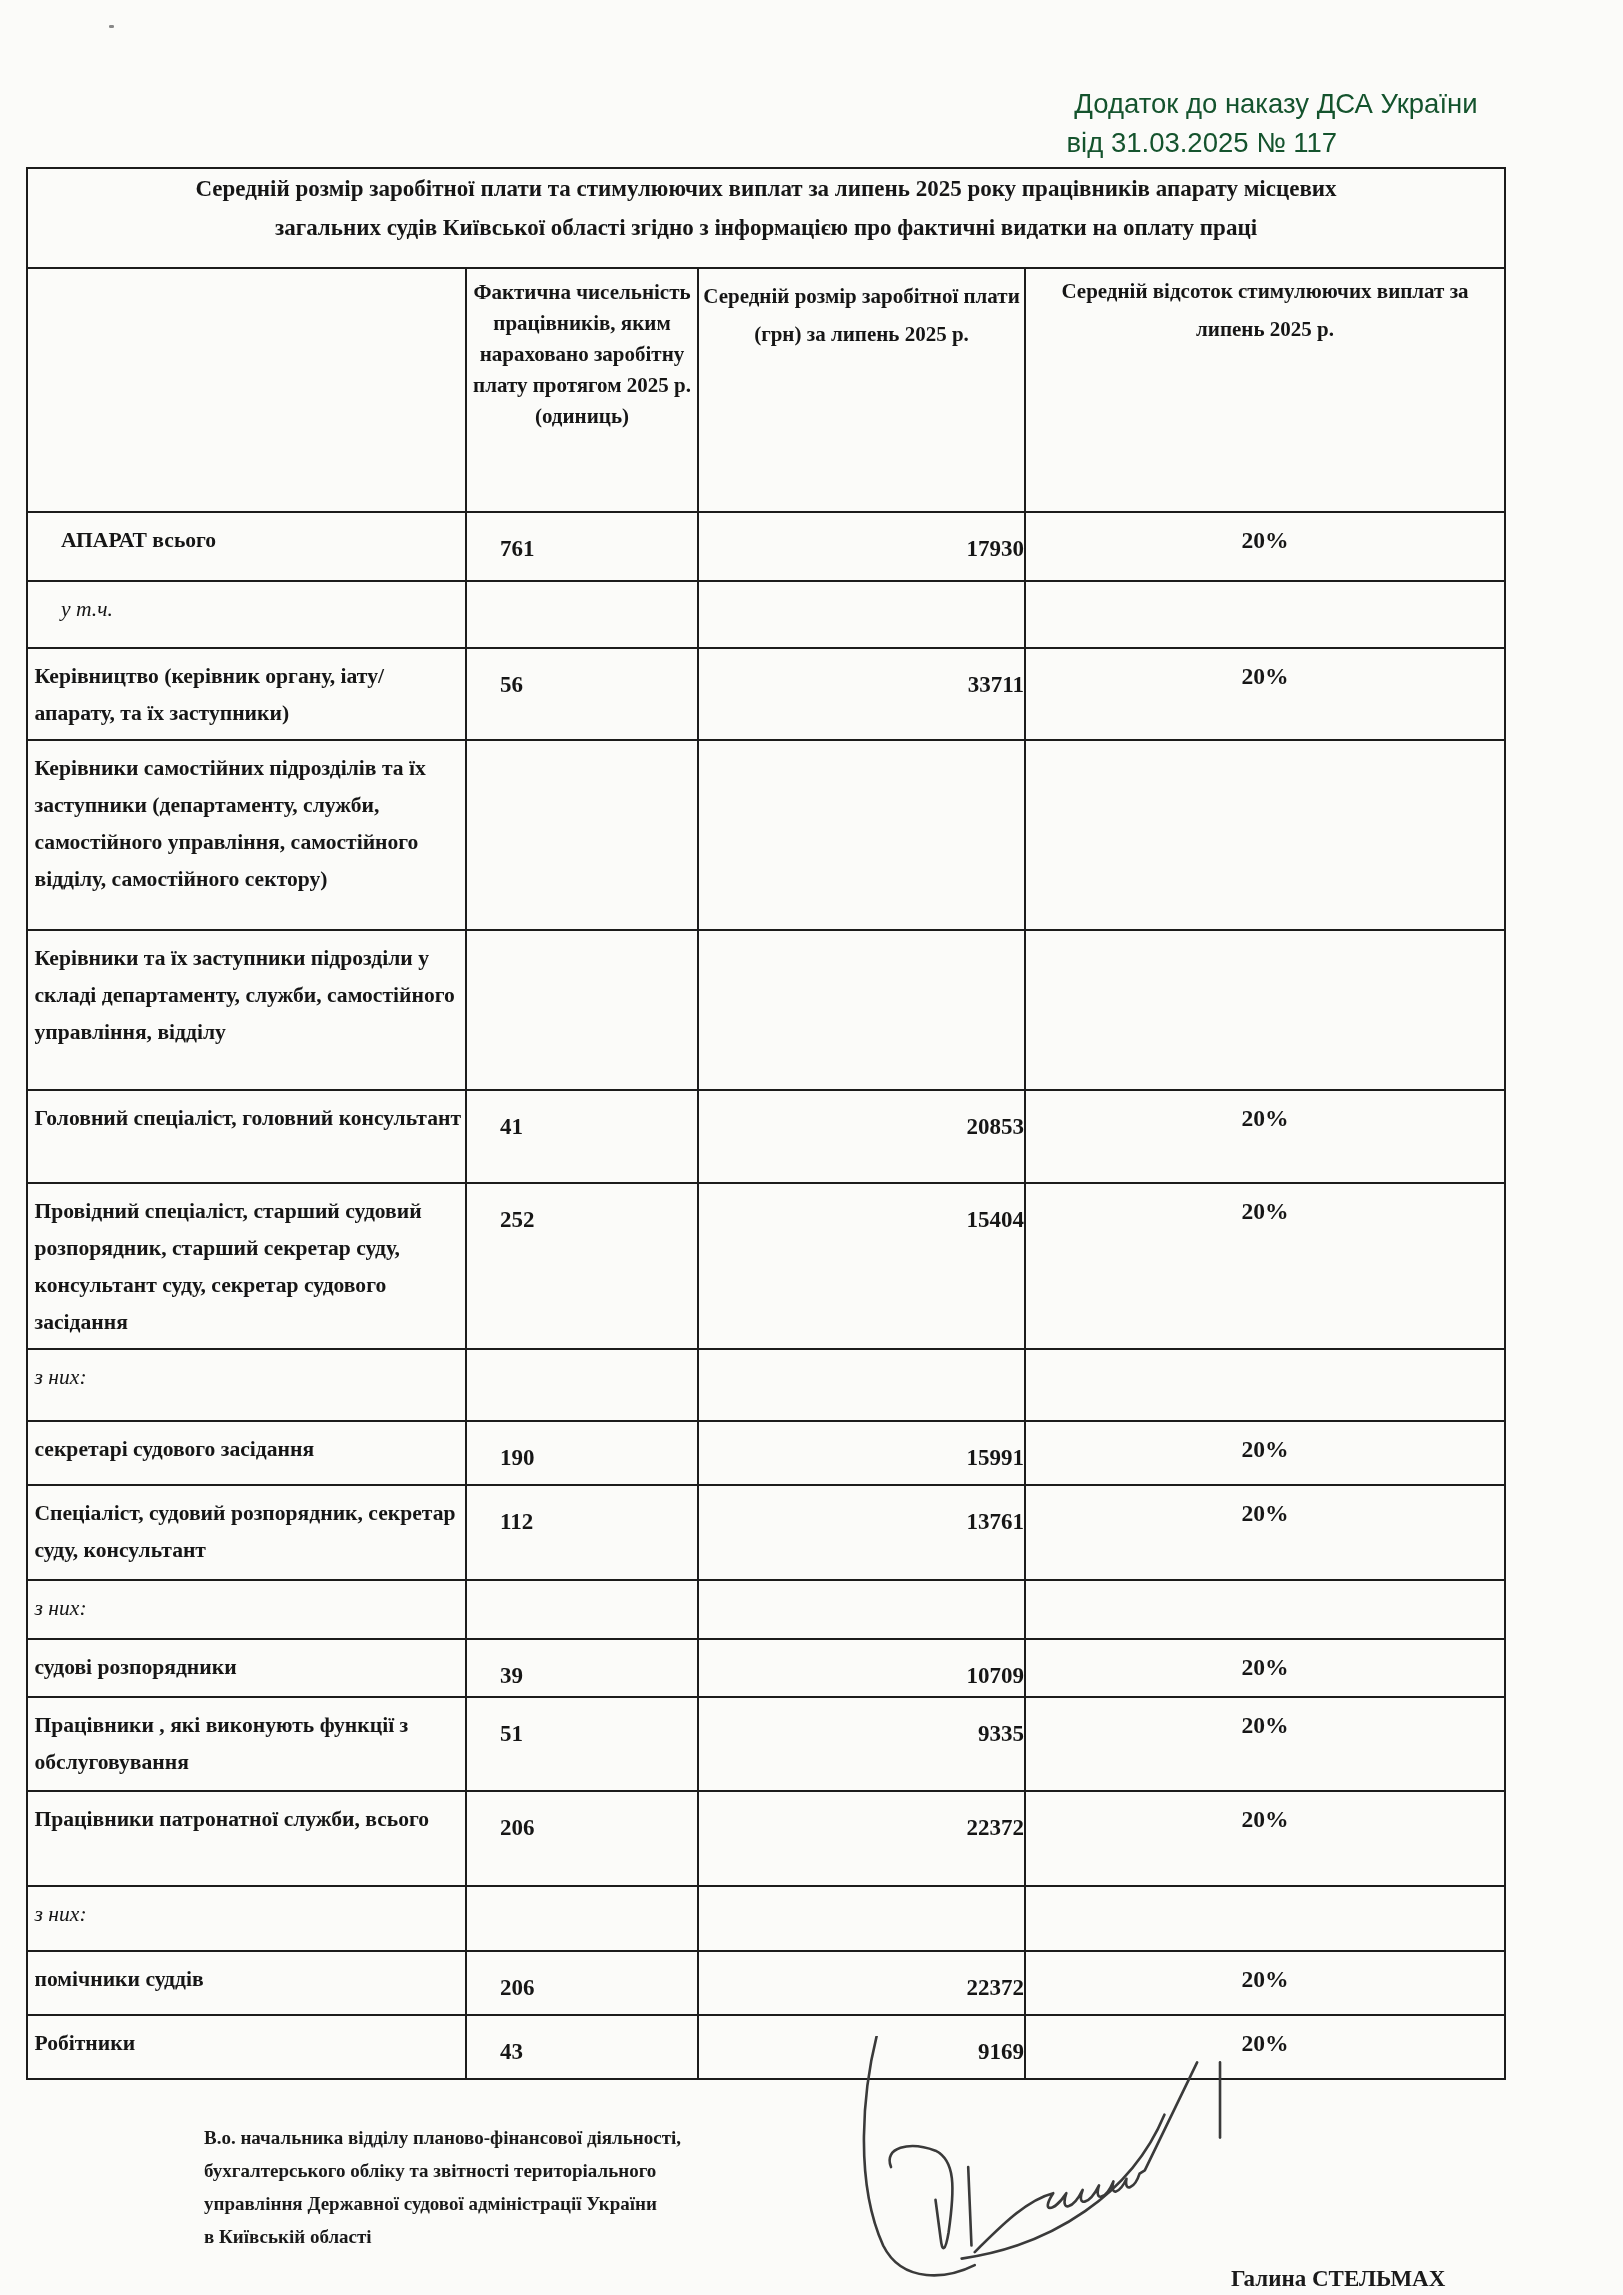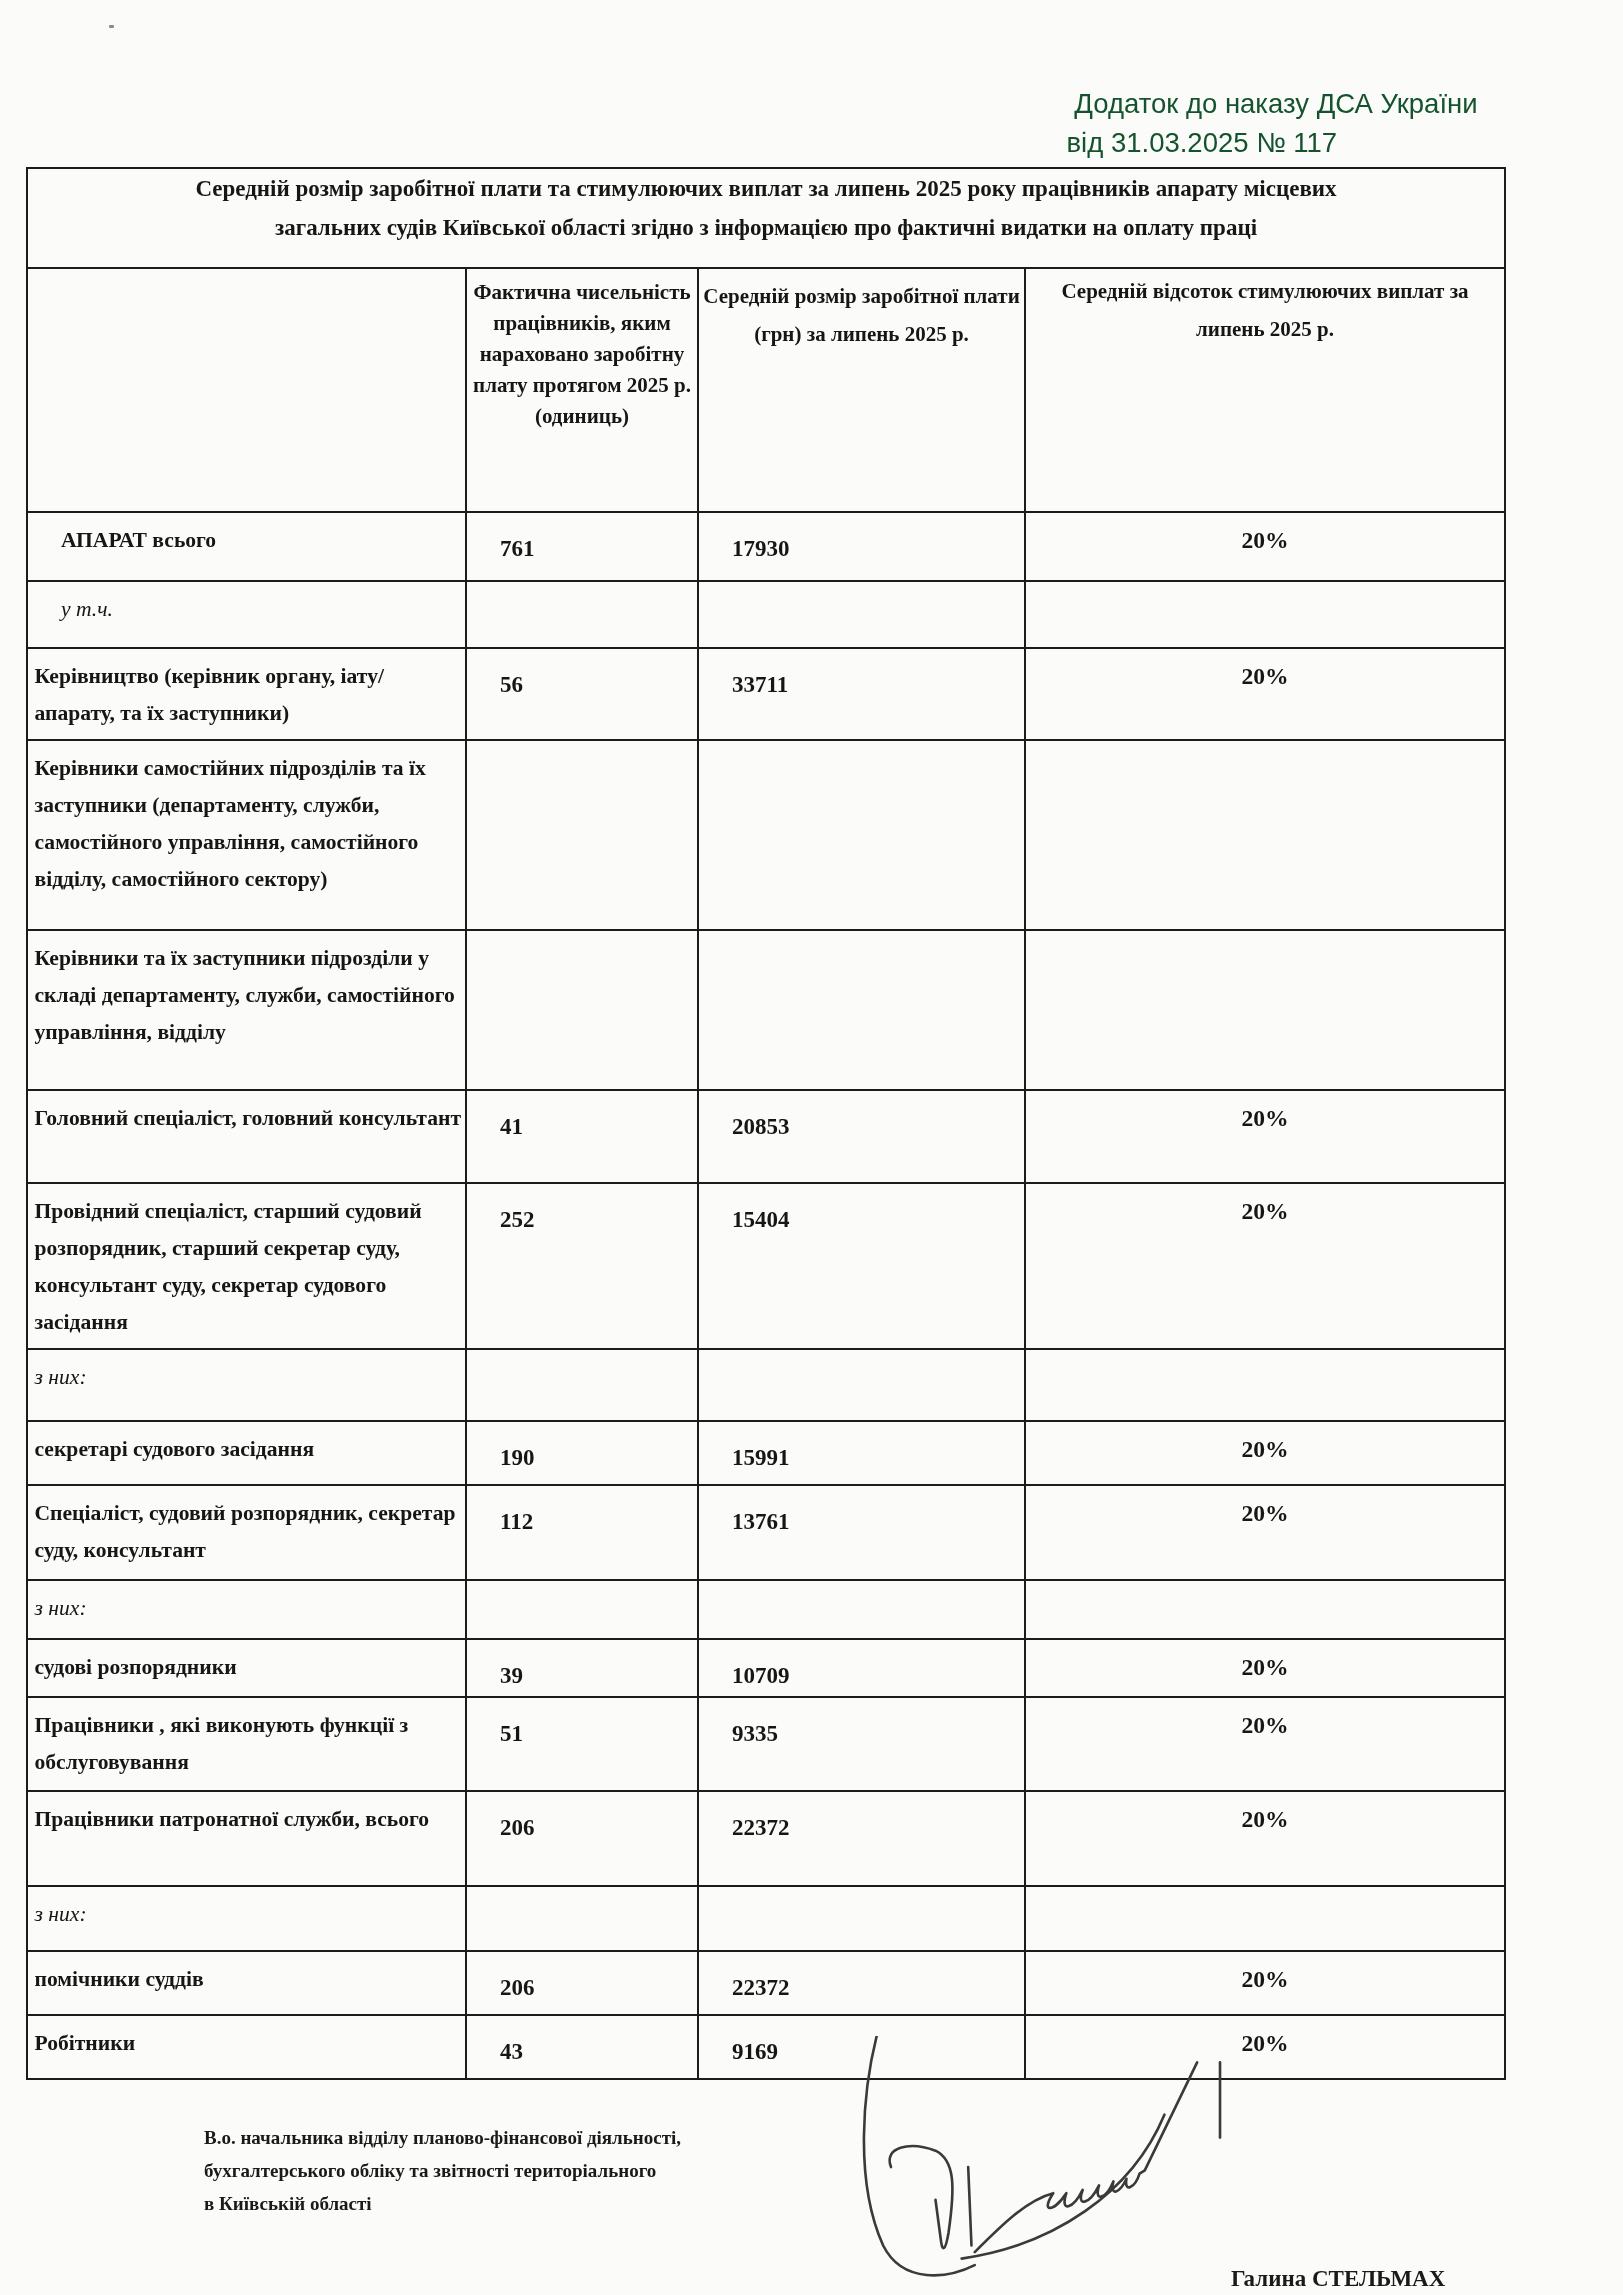--- a/index.html
+++ b/index.html
@@ -29,21 +29,21 @@
   .hdr { text-align: center; }
   .hdr-empty { height: 242px; }
   .hdr-count { padding-top: 7.9px !important; font-size: 21px !important; line-height: 31px !important; }
   .hdr-salary { padding-top: 7.9px !important; font-size: 21px !important; line-height: 38px !important; }
   .hdr-pct { padding-top: 2.6px !important; font-size: 21px !important; line-height: 38px !important; }
   .cat { padding: 9.2px 3.9px 6.5px 6.5px !important; }
   .cat.indent { padding-left: 33px !important; }
   .cat.italic { font-style: italic; font-weight: normal; }
   .num { padding: 17px 0 0 33px !important; font-size: 23px !important; margin-left: 48px; }
   .num.count { padding-left: 33px !important; }
-  .num.salary { padding-left: 33px !important; }
+  .num.salary { padding-left: 33px !important; text-align: right; }
   .pct { text-align: center; padding: 9.2px 0 0 0 !important; font-size: 23.6px !important; }
   .footer {
     position: absolute; left: 204px; top: 2121px; width: 655px;
     font-weight: bold; font-size: 19px; line-height: 33px; color: #1a1a1a;
   }
   .signer {
     position: absolute; left: 1231px; top: 2220px; font-weight: bold; font-size: 23px; color: #1a1a1a; margin-top: 46px;
   }
   .signature { position: absolute; left: 857px; top: 2036px; width: 641px; height: 249px; pointer-events: none; }
   .speck { position: absolute; left: 109px; top: 25px; width: 5.2px; height: 2.6px; background: #888; border-radius: 1.3px; }
@@ -180,20 +180,21 @@
     <td class="num count">43</td>
     <td class="num salary">9169</td>
     <td class="pct">20%</td>
   </tr>
 </tbody>
   </table>
 
 <div class="footer">
   <div>В.о. начальника відділу планово-фінансової діяльності,</div>
   <div>бухгалтерського обліку та звітності територіального</div>
+  <div>управління Державної судової адміністрації України</div>
   <div>в Київській області</div>
 </div>
 
 <svg class="signature" viewBox="0 0 980 380">
   <g fill="none" stroke="#3a3a3a" stroke-width="4" stroke-linecap="round" stroke-linejoin="round">
     <path d="M 30 0 C 10 80, -5 220, 40 320 C 70 380, 140 370, 180 350"></path>
     <path d="M 52 200 C 40 170, 80 160, 120 175 C 150 190, 150 230, 140 300 C 135 330, 130 330, 128 310 L 120 250"></path>
     <path d="M 170 200 L 175 320"></path>
     <path d="M 180 330 C 220 290, 260 250, 300 240 C 280 270, 300 270, 320 240 C 310 270, 330 265, 345 235 C 335 262, 355 258, 370 228 C 362 254, 380 250, 392 222 C 386 246, 402 240, 412 218 C 408 240, 425 232, 432 210 L 440 205 L 520 40"></path>
     <path d="M 555 40 L 555 155"></path>

